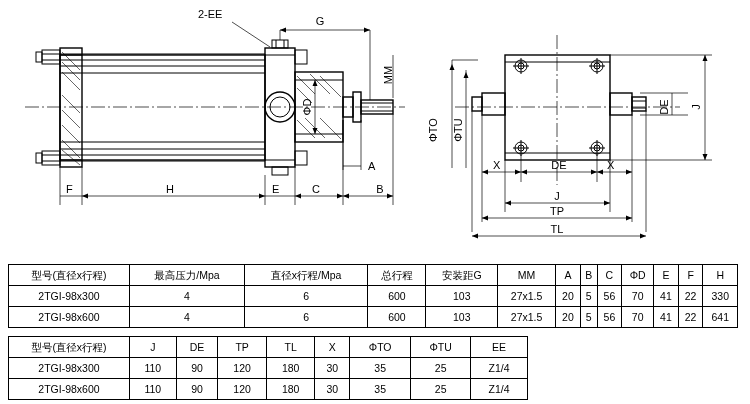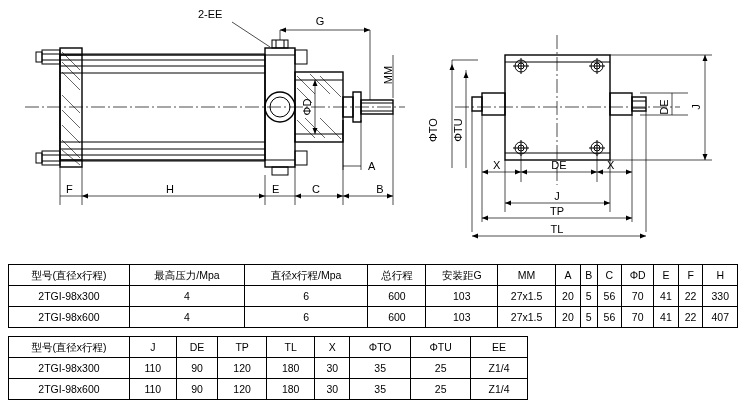--- a/index.html
+++ b/index.html
@@ -298,21 +298,21 @@
           <td>6</td>
           <td>600</td>
           <td>103</td>
           <td>27x1.5</td>
           <td>20</td>
           <td>5</td>
           <td>56</td>
           <td>70</td>
           <td>41</td>
           <td>22</td>
-          <td>407</td>
+          <td>641</td>
         </tr>
       </tbody>
     </table>
 
     <table class="t2">
       <thead>
         <tr>
           <th>型号(直径x行程)</th>
           <th>J</th>
           <th>DE</th>

